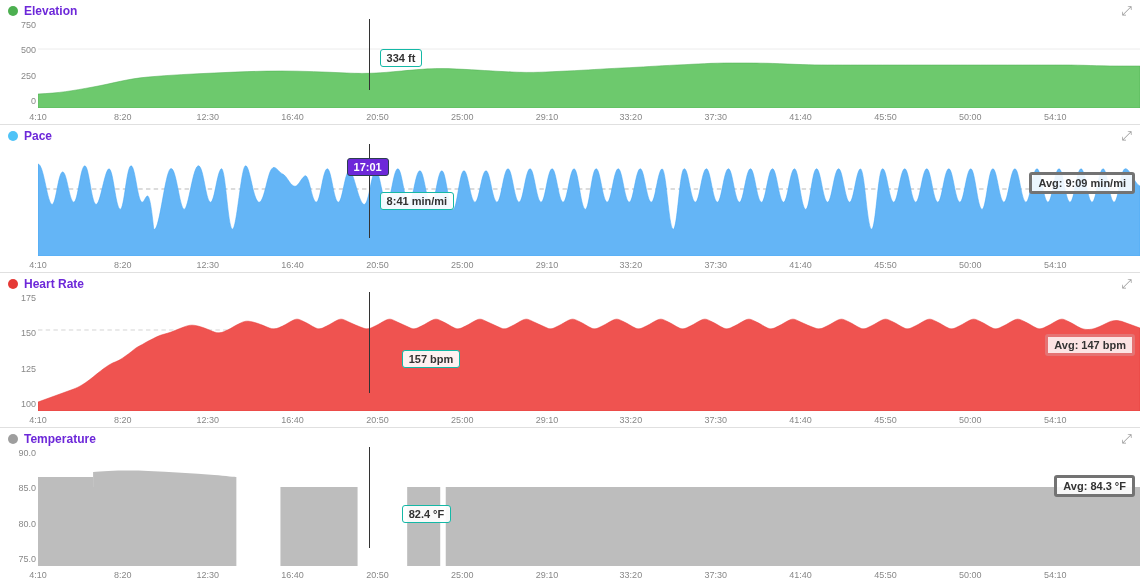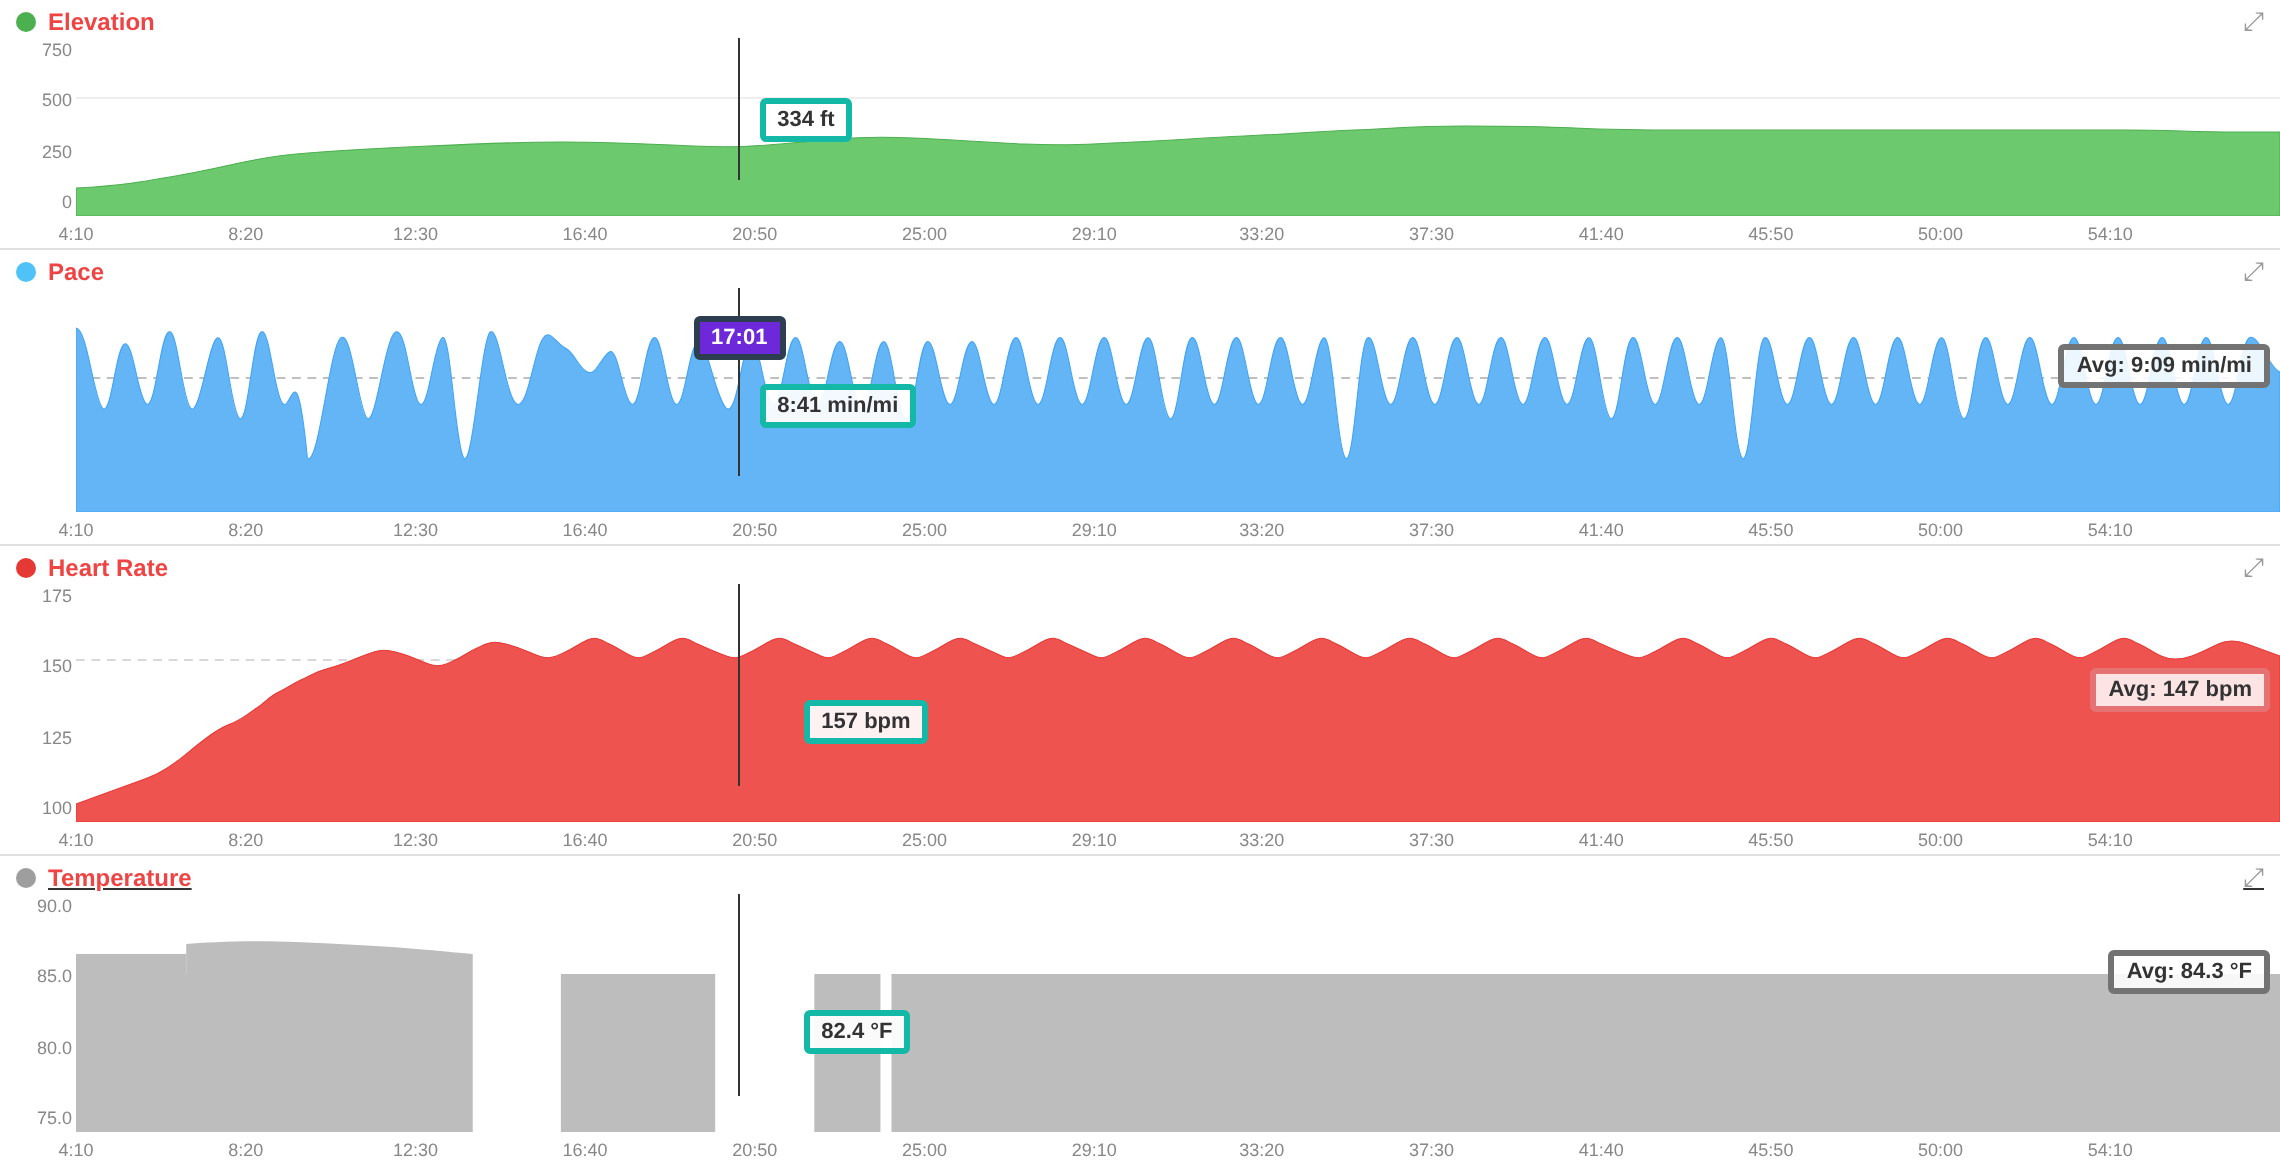--- a/index.html
+++ b/index.html
@@ -17,37 +17,37 @@
       flex-direction: column;
       width: 1140px;
       height: 583px;
       background: #fff;
     }
     .chart-panel {
       position: relative;
       border-bottom: 1px solid #e0e0e0;
       background: #fff;
     }
-    .chart-panel:last-child { border-bottom: none; text-decoration: underline; }
+    .chart-panel:last-child { border-bottom: none; }
     .chart-header {
       display: flex;
       align-items: center;
       padding: 3px 8px 0 8px;
       gap: 6px;
     }
     .legend-dot {
       width: 10px; height: 10px;
       border-radius: 50%;
       display: inline-block;
       flex-shrink: 0;
     }
     .chart-title {
       font-size: 12px;
       font-weight: 600;
-      color: #ef4444;
+      color: #6d28d9;
     }
     .expand-icon {
       margin-left: auto;
       color: #999;
       font-size: 13px;
       cursor: pointer;
     }
     .chart-body {
       position: relative;
       overflow: hidden;
@@ -100,21 +100,21 @@
       font-size: 9px;
       color: #888;
       position: absolute;
       transform: translateX(-50%);
     }
 
     
     .tooltip-box {
       position: absolute;
       background: rgba(255,255,255,0.92);
-      border: 3px solid #14b8a6;
+      border: 1px solid #14b8a6;
       border-radius: 3px;
       padding: 2px 6px;
       font-size: 11px;
       font-weight: 600;
       color: #333;
       white-space: nowrap;
       pointer-events: none;
     }
     .tooltip-box.dark {
       background: #6d28d9;

